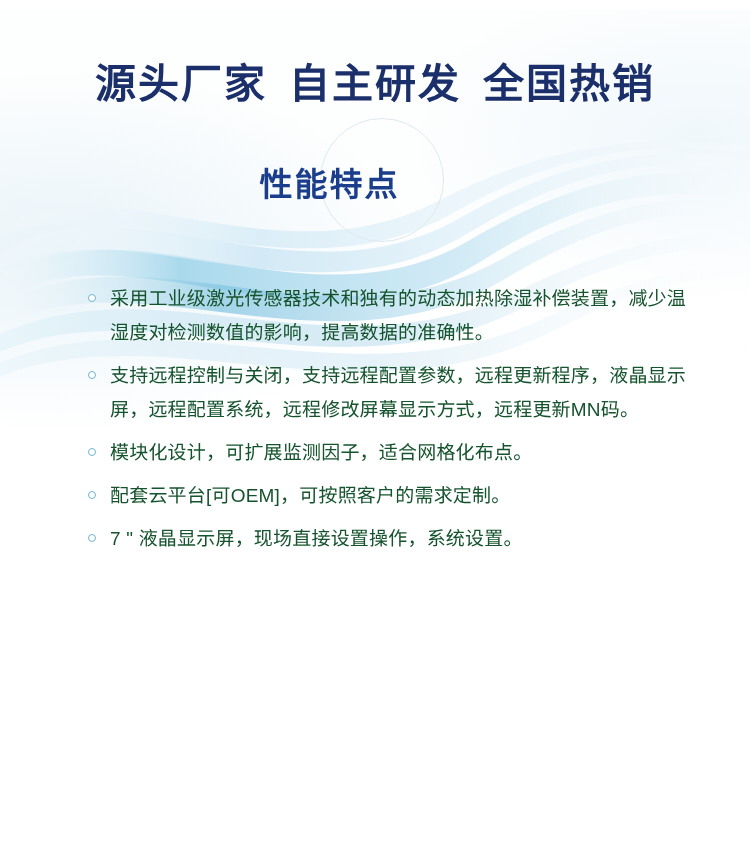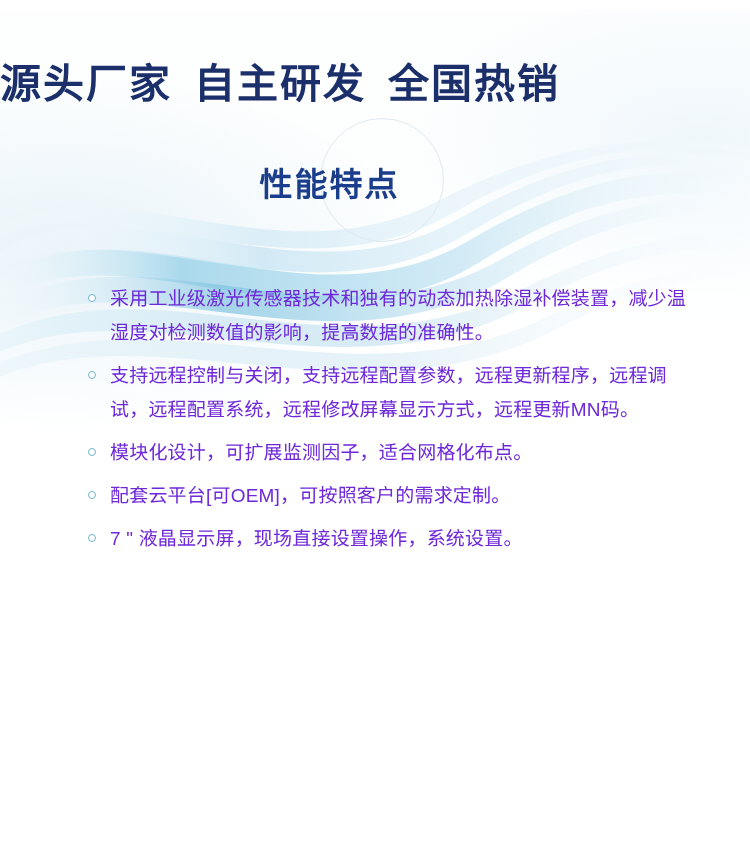--- a/index.html
+++ b/index.html
@@ -57,20 +57,21 @@
     border-radius: 50%;
     border: 1px solid #dfe9ef;
     pointer-events: none;
   }
 
   .headline {
     position: absolute;
     left: 0;
     top: 50px;
     width: 750px;
+    text-align: center;
     font-family: "Liberation Serif", serif;
     font-weight: bold;
     font-size: 41px;
     letter-spacing: 2px;
     color: #1b2f6b;
     text-shadow: 0 1px 0 rgba(255,255,255,0.8);
     white-space: nowrap;
   }
   .headline .gap {
     display: inline-block;
@@ -97,21 +98,21 @@
     width: 600px;
   }
 
   .bullet {
     position: relative;
     padding-left: 22px;
     margin-bottom: 9px;
     font-family: "Liberation Sans", sans-serif;
     font-size: 19px;
     line-height: 34px;
-    color: #6d28d9;
+    color: #14532d;
     letter-spacing: 0.2px;
   }
 
   .bullet .marker {
     position: absolute;
     left: 0;
     top: 12px;
     width: 8px;
     height: 8px;
     border-radius: 50%;
@@ -184,21 +185,21 @@
 
   <div class="subtitle">性能特点</div>
 
   <div class="bullets">
     <div class="bullet">
       <span class="marker"></span>
       <span class="txt">采用工业级激光传感器技术和独有的动态加热除湿补偿装置，减少温湿度对检测数值的影响，提高数据的准确性。</span>
     </div>
     <div class="bullet">
       <span class="marker"></span>
-      <span class="txt">支持远程控制与关闭，支持远程配置参数，远程更新程序，远程调试，远程配置系统，远程修改屏幕显示方式，远程更新MN码。</span>
+      <span class="txt">支持远程控制与关闭，支持远程配置参数，远程更新程序，液晶显示屏，远程配置系统，远程修改屏幕显示方式，远程更新MN码。</span>
     </div>
     <div class="bullet">
       <span class="marker"></span>
       <span class="txt">模块化设计，可扩展监测因子，适合网格化布点。</span>
     </div>
     <div class="bullet">
       <span class="marker"></span>
       <span class="txt">配套云平台[可OEM]，可按照客户的需求定制。</span>
     </div>
     <div class="bullet">

